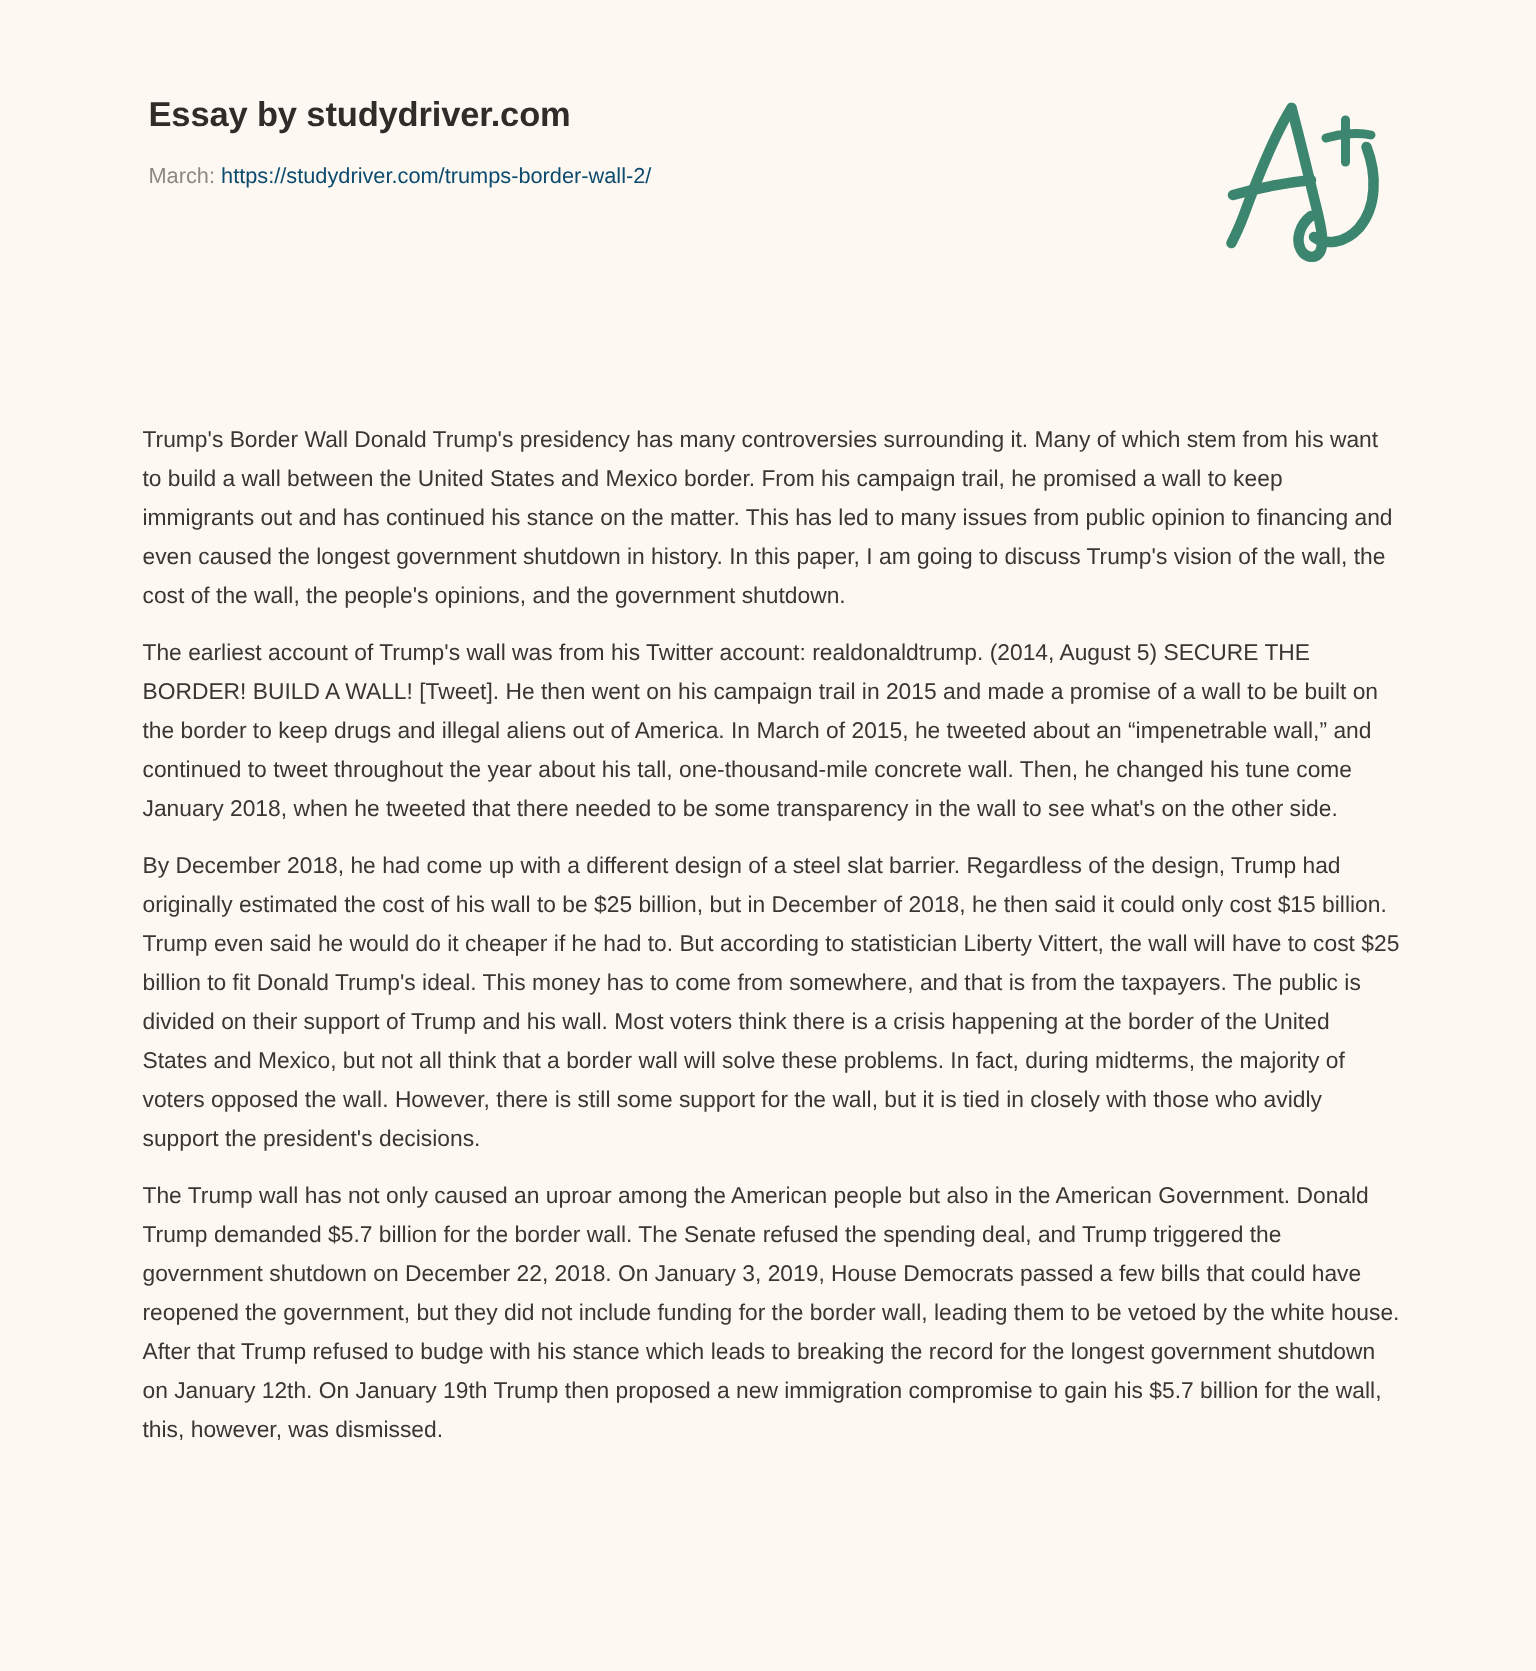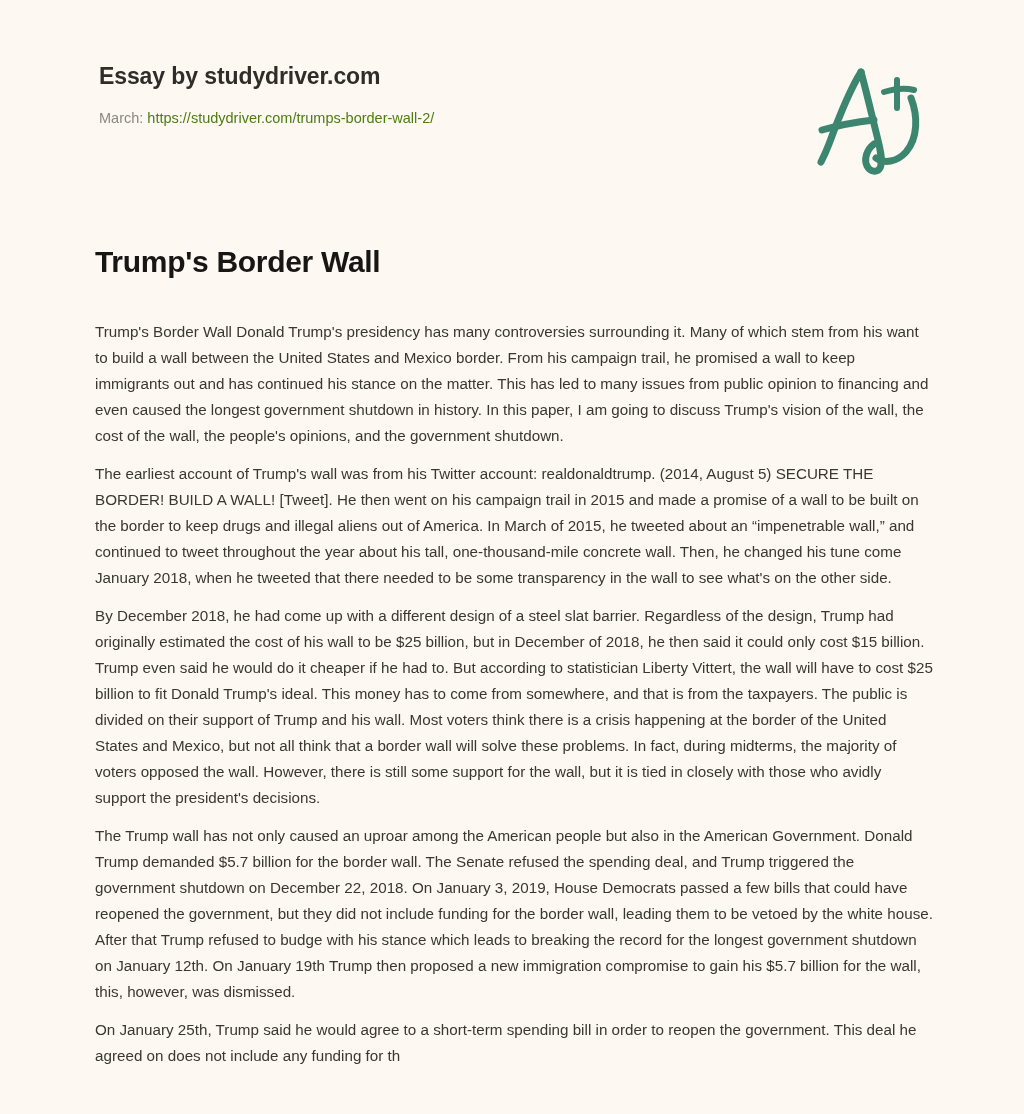--- a/index.html
+++ b/index.html
@@ -54,21 +54,21 @@
     line-height: 18px;
     color: #8d8880;
     white-space: nowrap;
   }
 
   .source-label {
     color: #8d8880;
   }
 
   .source-url {
-    color: #4d7c0f;
+    color: #0c4a6e;
     text-decoration: none;
   }
 
   
   .logo {
     position: absolute;
     left: 800px;
     top: 58px;
     width: 122px;
     height: 118px;
@@ -146,25 +146,23 @@
 
           <path d="M107 40 C114 58 114 80 102 94 C93 104 80 106 72 100" stroke-width="7"></path>
         </g>
       </svg>
     </div>
 
   </div>
 
   <div class="article">
 
-    <h1 class="article-title">Trump's Border Wall</h1>
 
     <div class="body-copy">
       <p>Trump's Border Wall Donald Trump's presidency has many controversies surrounding it. Many of which stem from his want to build a wall between the United States and Mexico border. From his campaign trail, he promised a wall to keep immigrants out and has continued his stance on the matter. This has led to many issues from public opinion to financing and even caused the longest government shutdown in history. In this paper, I am going to discuss Trump's vision of the wall, the cost of the wall, the people's opinions, and the government shutdown.</p>
       <p>The earliest account of Trump's wall was from his Twitter account: realdonaldtrump. (2014, August 5) SECURE THE BORDER! BUILD A WALL! [Tweet]. He then went on his campaign trail in 2015 and made a promise of a wall to be built on the border to keep drugs and illegal aliens out of America. In March of 2015, he tweeted about an “impenetrable wall,” and continued to tweet throughout the year about his tall, one-thousand-mile concrete wall. Then, he changed his tune come January 2018, when he tweeted that there needed to be some transparency in the wall to see what's on the other side.</p>
       <p>By December 2018, he had come up with a different design of a steel slat barrier. Regardless of the design, Trump had originally estimated the cost of his wall to be $25 billion, but in December of 2018, he then said it could only cost $15 billion. Trump even said he would do it cheaper if he had to. But according to statistician Liberty Vittert, the wall will have to cost $25 billion to fit Donald Trump's ideal. This money has to come from somewhere, and that is from the taxpayers. The public is divided on their support of Trump and his wall. Most voters think there is a crisis happening at the border of the United States and Mexico, but not all think that a border wall will solve these problems. In fact, during midterms, the majority of voters opposed the wall. However, there is still some support for the wall, but it is tied in closely with those who avidly support the president's decisions.</p>
       <p>The Trump wall has not only caused an uproar among the American people but also in the American Government. Donald Trump demanded $5.7 billion for the border wall. The Senate refused the spending deal, and Trump triggered the government shutdown on December 22, 2018. On January 3, 2019, House Democrats passed a few bills that could have reopened the government, but they did not include funding for the border wall, leading them to be vetoed by the white house. After that Trump refused to budge with his stance which leads to breaking the record for the longest government shutdown on January 12th. On January 19th Trump then proposed a new immigration compromise to gain his $5.7 billion for the wall, this, however, was dismissed.</p>
-      <p>On January 25th, Trump said he would agree to a short-term spending bill in order to reopen the government. This deal he agreed on does not include any funding for th</p>
     </div>
 
   </div>
 
 </div>
 
 </body></html>

